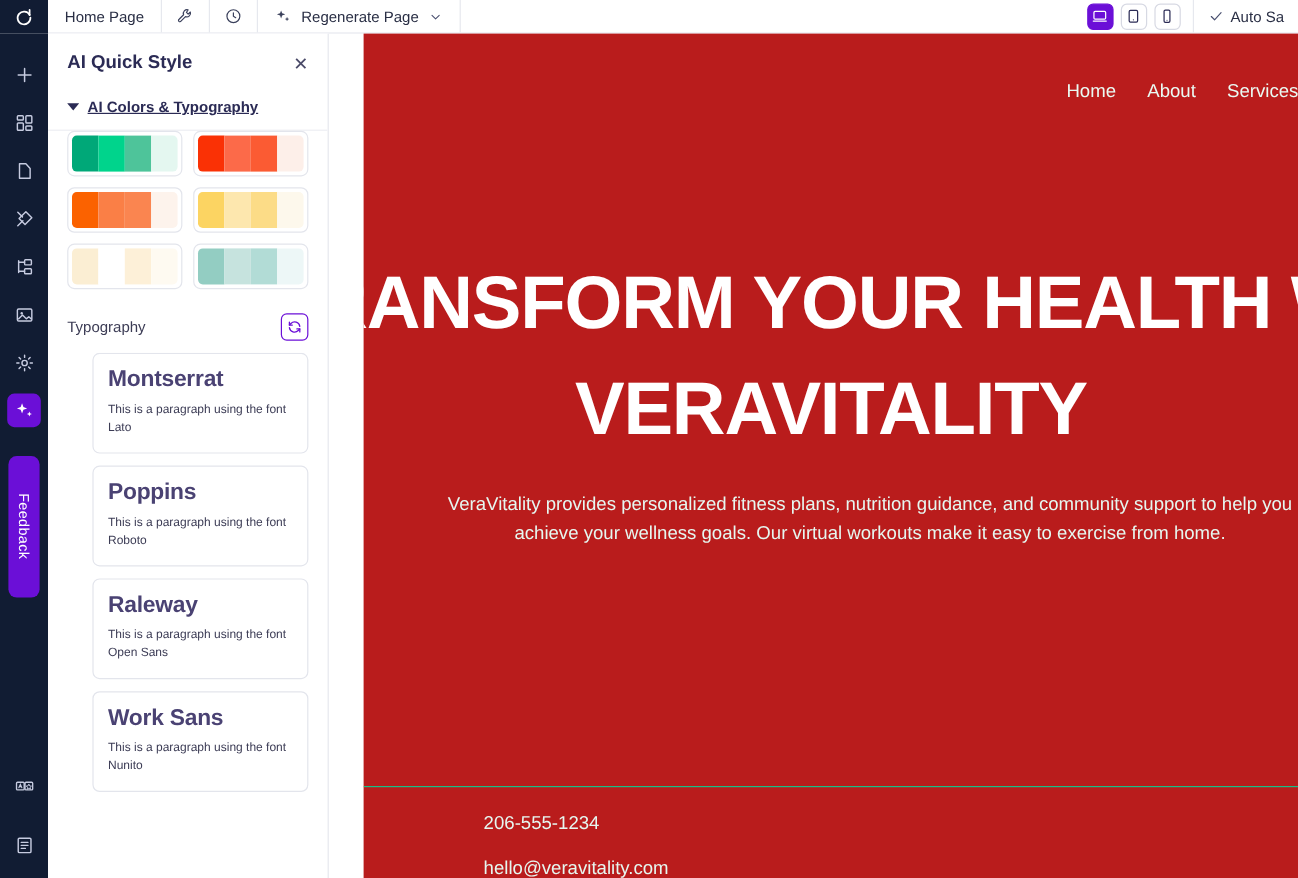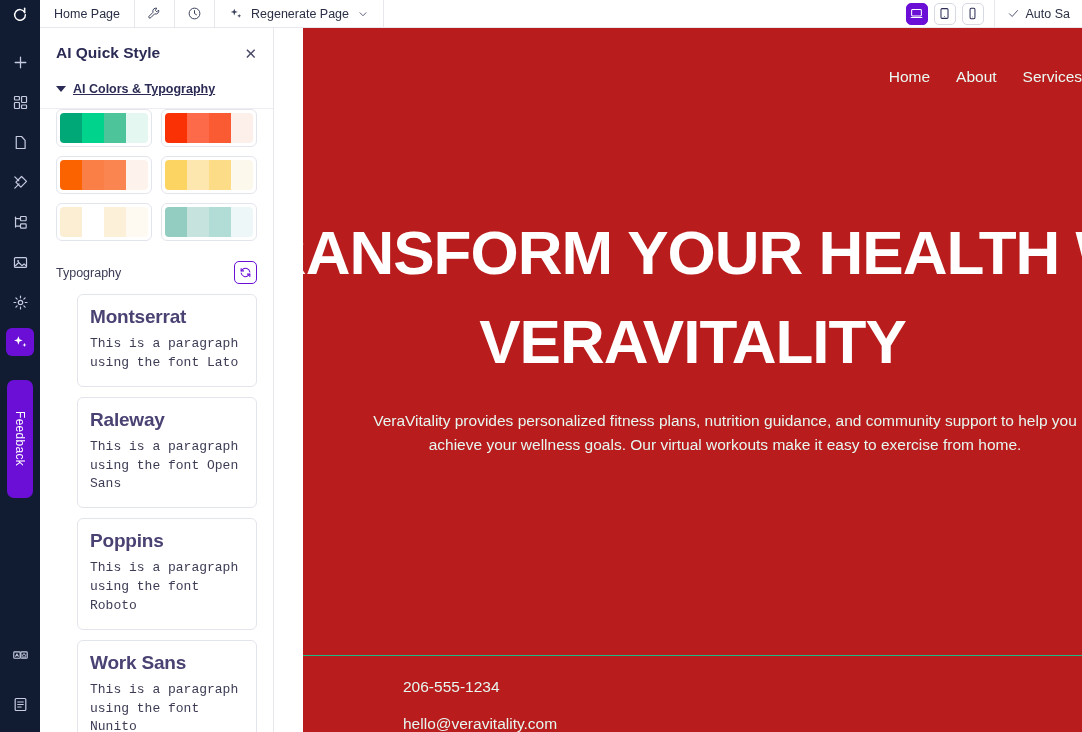--- a/index.html
+++ b/index.html
@@ -105,21 +105,21 @@
 
   .typo-head { display: flex; align-items: center; justify-content: space-between;
     padding: 14px 16px 10px 16px; }
   .typo-list { padding: 0 16px 16px 16px; overflow: hidden; flex: 1 1 auto; }
   .typo-card {
     border: 1px solid #e3e5ec; border-radius: 6px; background: #fff;
     padding: 11px 12px 13px 12px; margin-bottom: 10px; margin-left: 21px;
   }
   .typo-name { font-size: 19px; font-weight: 700; color: #4a4273;
     letter-spacing: -0.2px; margin-bottom: 7px; }
-  .typo-para { font-size: 13px; color: #3c3c55; line-height: 1.45; font-family: Liberation Mono, monospace; }
+  .typo-para { font-size: 10px; color: #3c3c55; line-height: 1.45; }
 
   
   .canvas {
     position: absolute; top: 28px; left: 303px; width: 779px; height: 732px;
     background: #b91c1c; overflow: hidden;
   }
   .site-nav {
     position: absolute; top: 40px; right: 0px; display: flex; gap: 26px;
     padding-right: 0px;
   }
@@ -361,26 +361,26 @@
         </svg>
       </div>
     </div>
 
     <div class="typo-list" id="typo-list">
         <div class="typo-card">
           <div class="typo-name">Montserrat</div>
           <div class="typo-para">This is a paragraph using the font Lato</div>
         </div>
         <div class="typo-card">
+          <div class="typo-name">Poppins</div>
+          <div class="typo-para">This is a paragraph using the font Roboto</div>
+        </div>
+        <div class="typo-card">
           <div class="typo-name">Raleway</div>
           <div class="typo-para">This is a paragraph using the font Open Sans</div>
-        </div>
-        <div class="typo-card">
-          <div class="typo-name">Poppins</div>
-          <div class="typo-para">This is a paragraph using the font Roboto</div>
         </div>
         <div class="typo-card">
           <div class="typo-name">Work Sans</div>
           <div class="typo-para">This is a paragraph using the font Nunito</div>
         </div>
       </div>
   </div>
 
   <div class="canvas">
 

